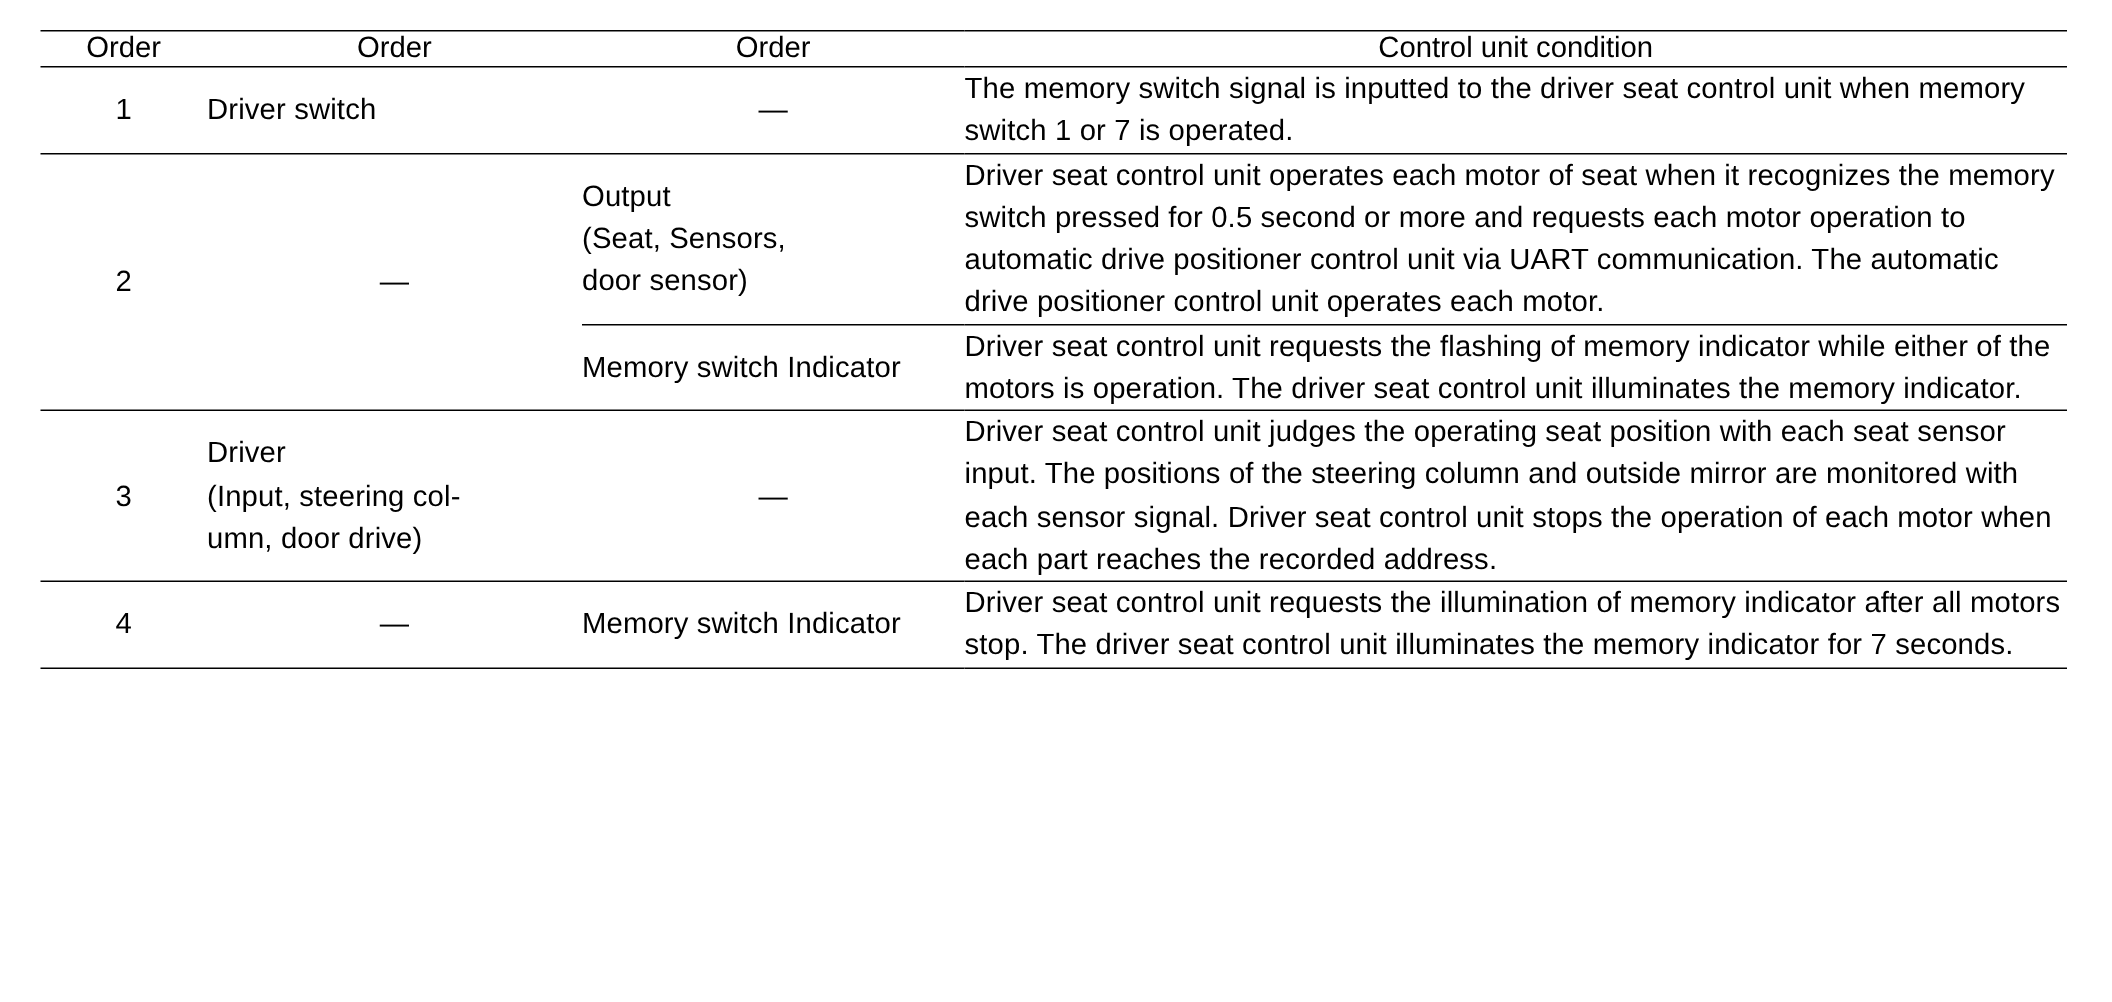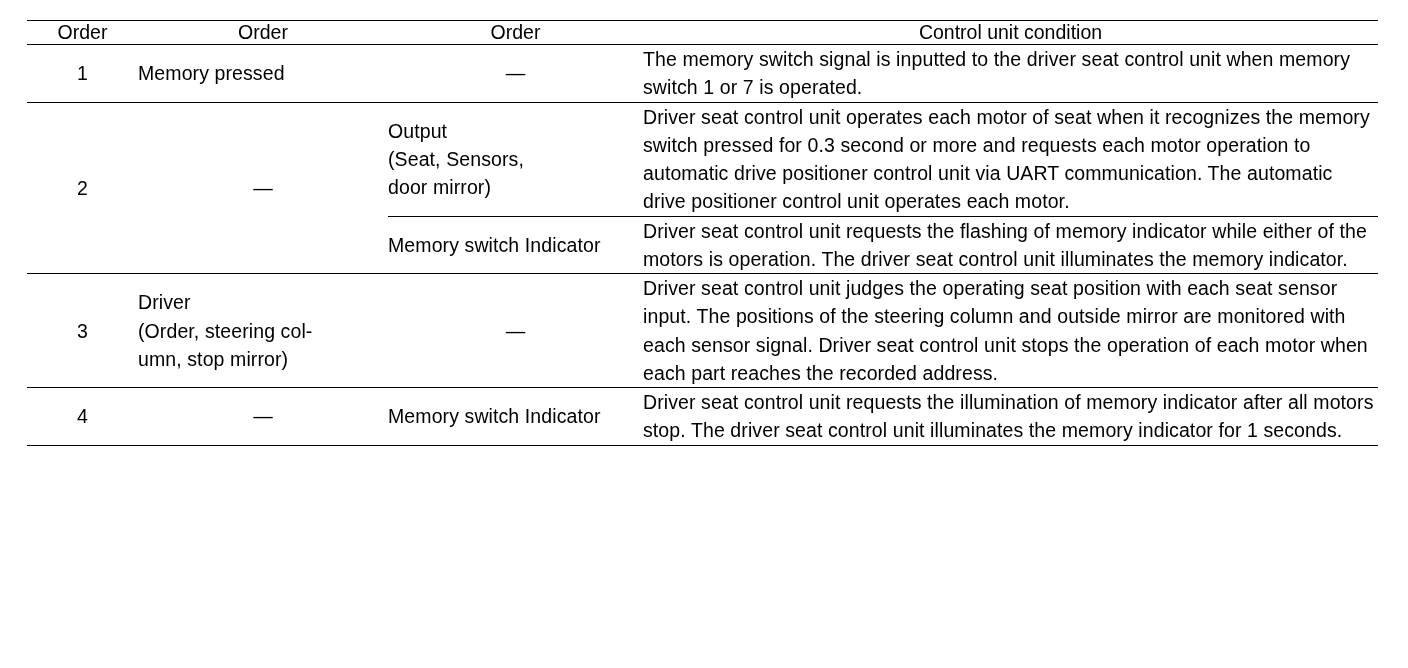--- a/index.html
+++ b/index.html
@@ -94,55 +94,55 @@
         <th class="cell-head v-right">Order</th>
         <th class="cell-head v-right">Order</th>
         <th class="cell-head v-right">Order</th>
         <th class="cell-head">Control unit condition</th>
       </tr>
     </thead>
     <tbody>
 
       <tr>
         <td class="cell center mid v-right">1</td>
-        <td class="cell left mid v-right">Memory pressed</td>
+        <td class="cell left mid v-right">Driver switch</td>
         <td class="cell center mid v-right">—</td>
         <td class="cell left top">The memory switch signal is inputted to the driver seat control unit when memory switch 1 or 7 is operated.</td>
       </tr>
 
       <tr>
         <td class="cell center mid v-right" rowspan="2">2</td>
         <td class="cell center mid v-right" rowspan="2">—</td>
         <td class="cell left top v-right">
           <span>Output</span><br>
           <span>(Seat, Sensors,</span><br>
-          <span>door mirror)</span>
+          <span>door sensor)</span>
         </td>
-        <td class="cell left top">Driver seat control unit operates each motor of seat when it recognizes the memory switch pressed for 0.3 second or more and requests each motor operation to automatic drive positioner control unit via UART communication. The automatic drive positioner control unit operates each motor.</td>
+        <td class="cell left top">Driver seat control unit operates each motor of seat when it recognizes the memory switch pressed for 0.5 second or more and requests each motor operation to automatic drive positioner control unit via UART communication. The automatic drive positioner control unit operates each motor.</td>
       </tr>
 
       <tr>
         <td class="cell left top v-right">Memory switch Indicator</td>
         <td class="cell left top">Driver seat control unit requests the flashing of memory indicator while either of the motors is operation. The driver seat control unit illuminates the memory indicator.</td>
       </tr>
 
       <tr>
         <td class="cell center mid v-right">3</td>
         <td class="cell left mid v-right">
           <span>Driver</span><br>
-          <span>(Order, steering col-</span><br>
-          <span>umn, stop mirror)</span>
+          <span>(Input, steering col-</span><br>
+          <span>umn, door drive)</span>
         </td>
         <td class="cell center mid v-right">—</td>
         <td class="cell left top">Driver seat control unit judges the operating seat position with each seat sensor input. The positions of the steering column and outside mirror are monitored with each sensor signal. Driver seat control unit stops the operation of each motor when each part reaches the recorded address.</td>
       </tr>
 
       <tr class="row-last">
         <td class="cell center mid v-right">4</td>
         <td class="cell center mid v-right">—</td>
         <td class="cell left mid v-right">Memory switch Indicator</td>
-        <td class="cell left top">Driver seat control unit requests the illumination of memory indicator after all motors stop. The driver seat control unit illuminates the memory indicator for 1 seconds.</td>
+        <td class="cell left top">Driver seat control unit requests the illumination of memory indicator after all motors stop. The driver seat control unit illuminates the memory indicator for 7 seconds.</td>
       </tr>
 
     </tbody>
   </table>
 
 </div>
 
 </body></html>

